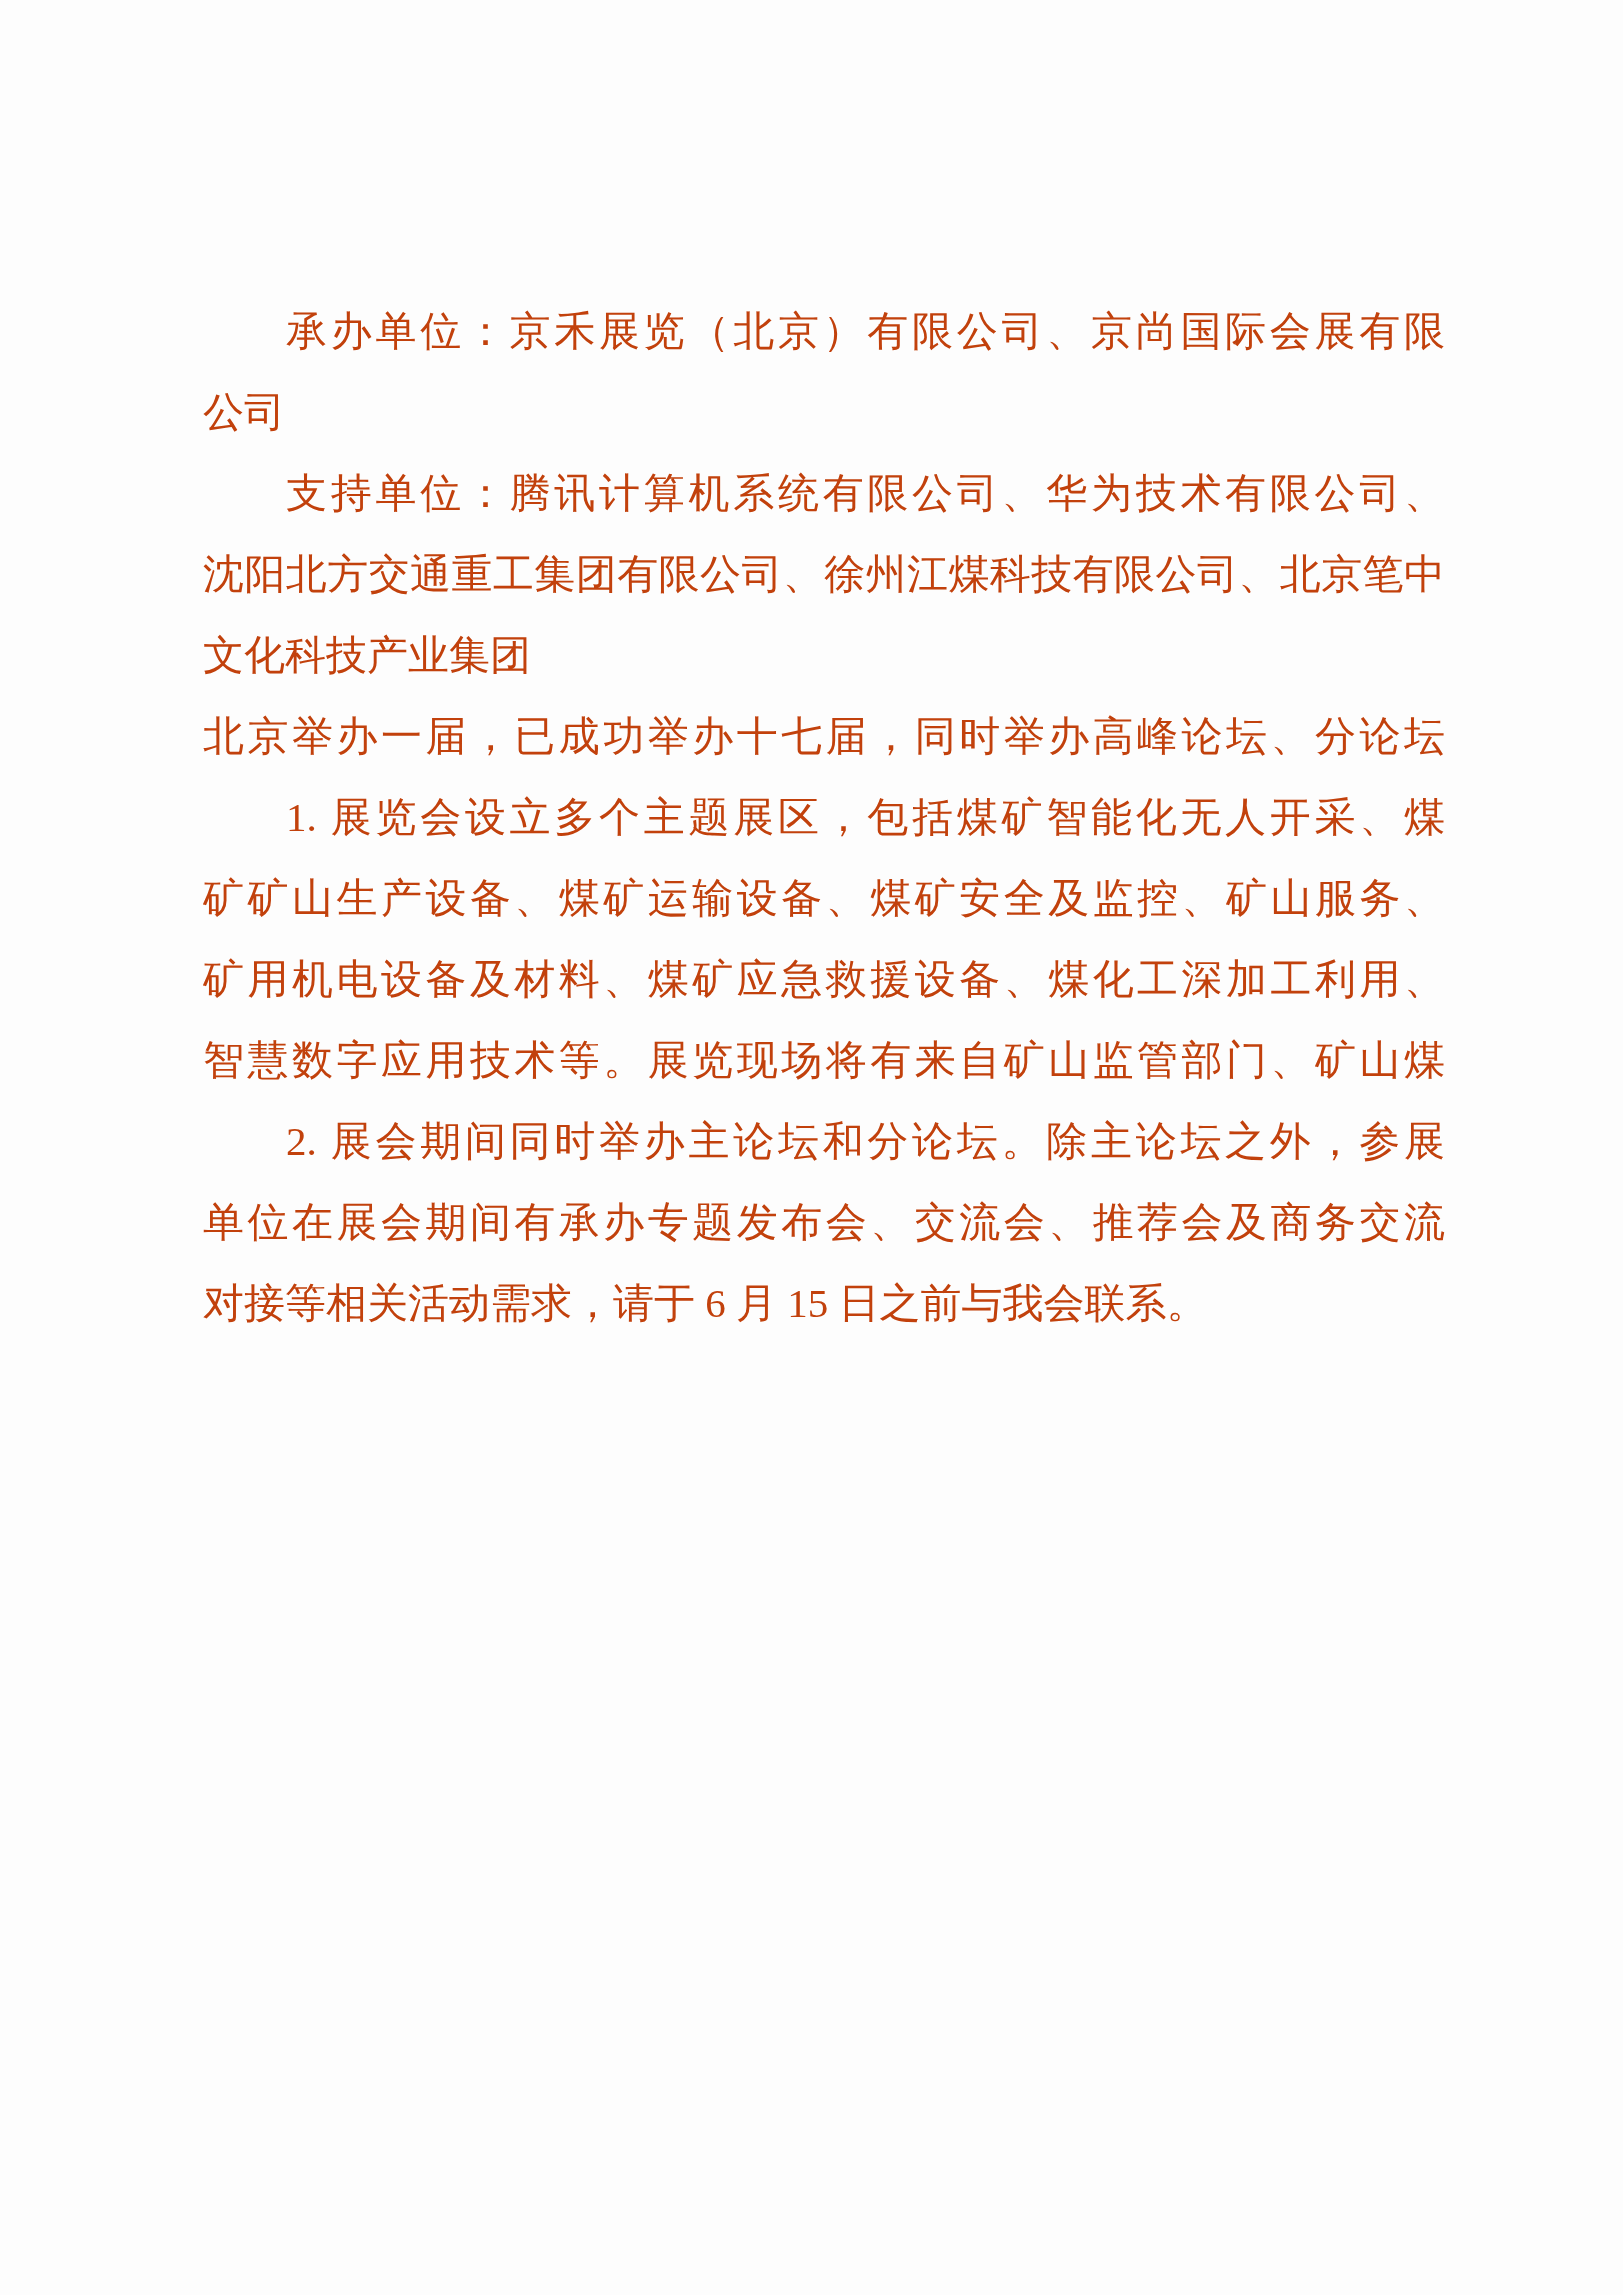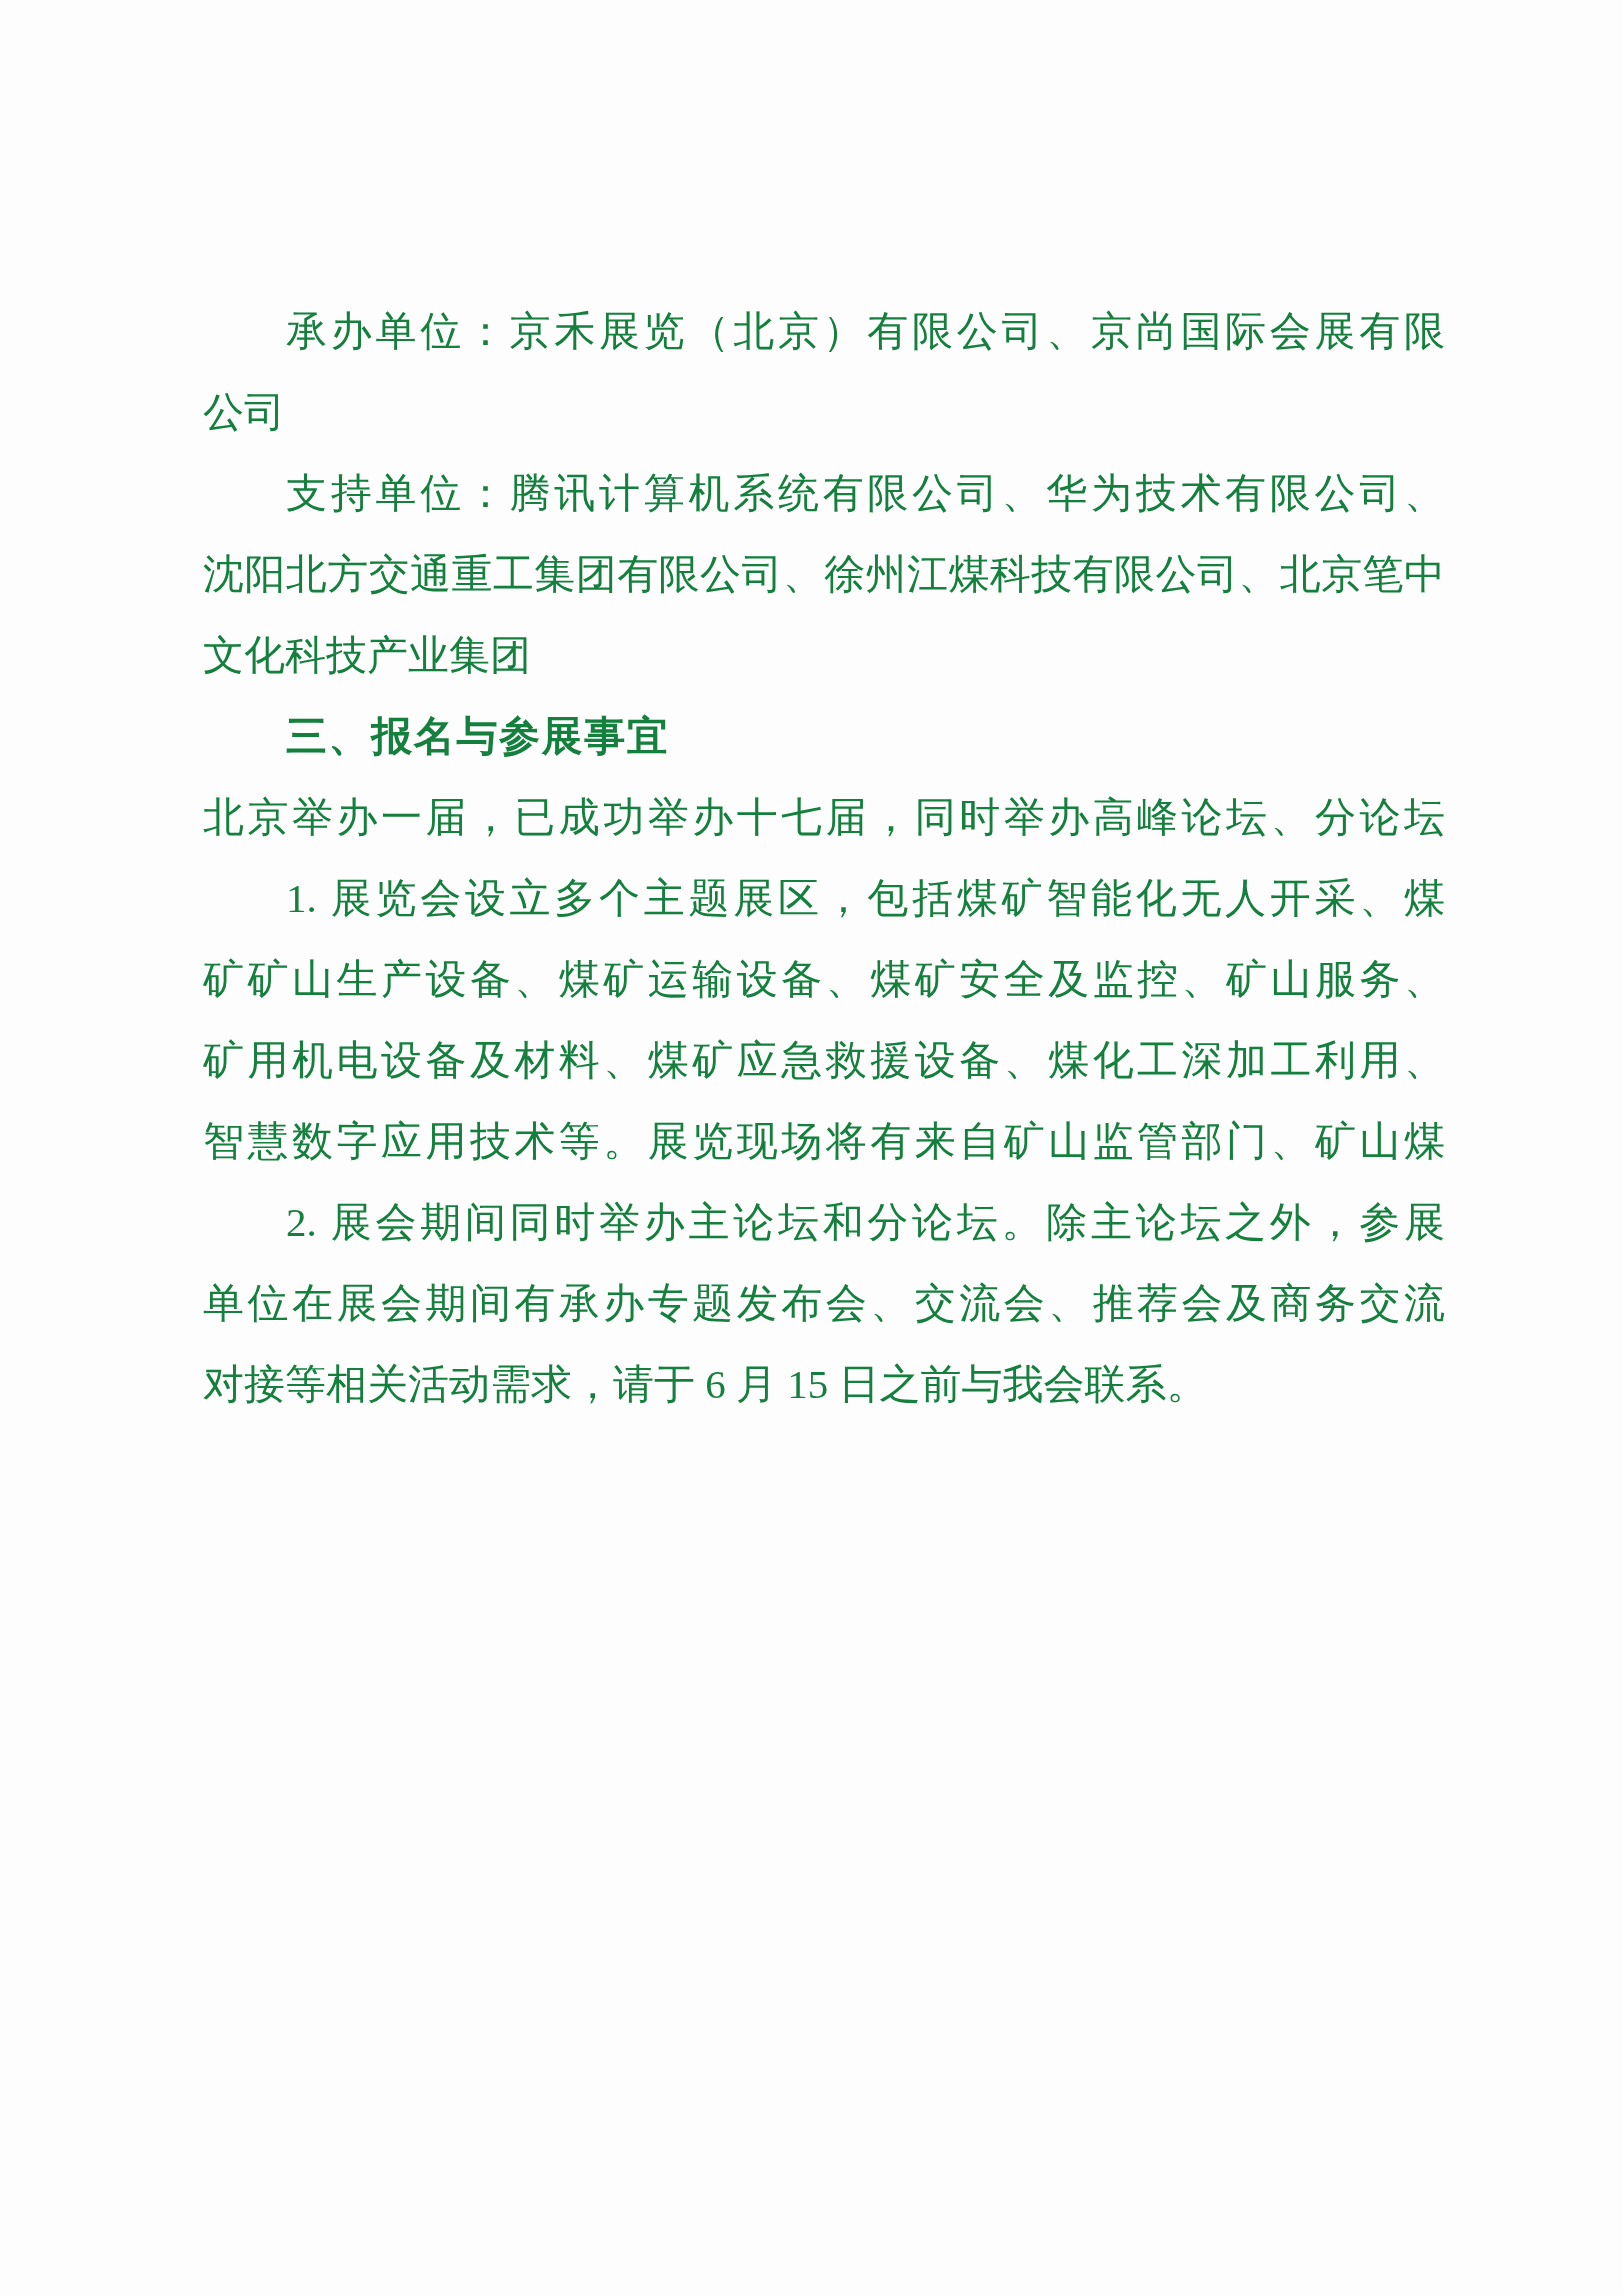--- a/index.html
+++ b/index.html
@@ -7,21 +7,21 @@
     padding: 0;
     background: #fdfdfd;
   }
   .page {
     position: relative;
     width: 1624px;
     height: 1815px;
     background: #fdfdfd;
     overflow: hidden;
     font-family: "Liberation Serif", "DejaVu Serif", serif;
-    color: #15803d;
+    color: #c2410c;
   }
   .textblock {
     position: absolute;
     left: 203px;
     top: 291px;
     width: 1242px;
   }
   .para {
     margin: 0;
     padding: 0;
@@ -60,23 +60,20 @@
       <div class="line indent">承办单位：京禾展览（北京）有限公司、京尚国际会展有限</div>
       <div class="line last">公司</div>
     </div>
 
     <div class="para">
       <div class="line indent">支持单位：腾讯计算机系统有限公司、华为技术有限公司、</div>
       <div class="line">沈阳北方交通重工集团有限公司、徐州江煤科技有限公司、北京笔中</div>
       <div class="line last">文化科技产业集团</div>
     </div>
 
-    <div class="para">
-      <div class="line indent heading">三、报名与参展事宜</div>
-    </div>
 
     <div class="para">
       <div class="line">北京举办一届，已成功举办十七届，同时举办高峰论坛、分论坛</div>
     </div>
 
     <div class="para">
       <div class="line indent">1. 展览会设立多个主题展区，包括煤矿智能化无人开采、煤</div>
       <div class="line">矿矿山生产设备、煤矿运输设备、煤矿安全及监控、矿山服务、</div>
       <div class="line">矿用机电设备及材料、煤矿应急救援设备、煤化工深加工利用、</div>
       <div class="line">智慧数字应用技术等。展览现场将有来自矿山监管部门、矿山煤</div>

